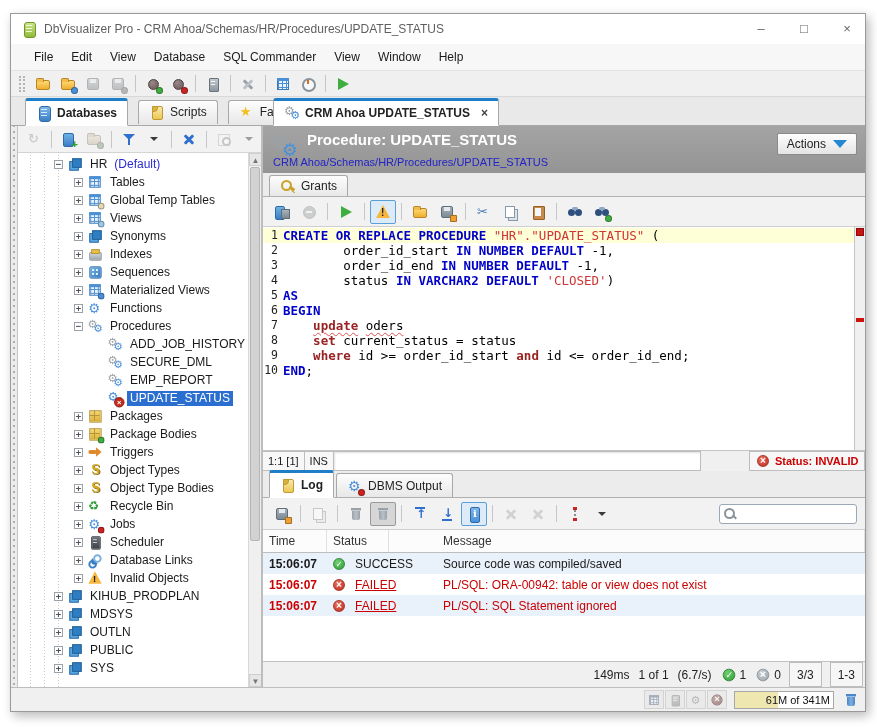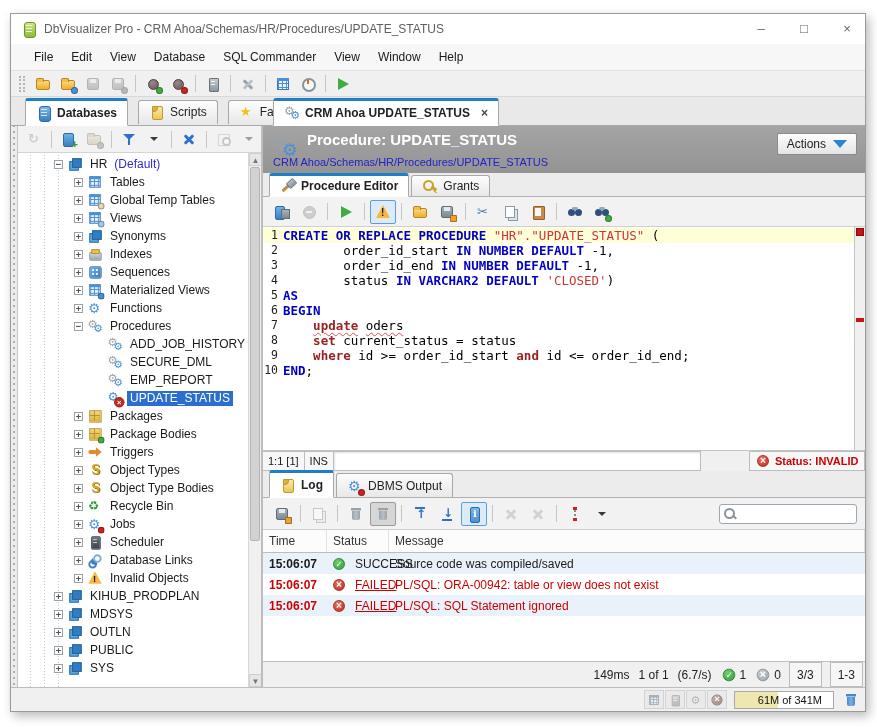--- a/index.html
+++ b/index.html
@@ -186,41 +186,41 @@
   #logtabs{height:27px;background:#ececec;border-bottom:1px solid #b0b0b0;display:flex;align-items:flex-end;padding-left:6px;flex:none;}
   #logtoolbar{height:32px;background:#f2f2f2;border-bottom:1px solid #cfcfcf;padding:0 8px 0 6px;flex:none;display:flex;align-items:center;}
   #logtoolbar .tbtn{width:26px;height:24px;}
   #logsearch{margin-left:auto;width:138px;height:20px;border:1px solid #9aa9b5;border-radius:3px;background:#fff;display:flex;align-items:center;padding-left:2px;}
   #logsearch input{border:none;outline:none;flex:1;min-width:0;font-size:11px;font-family:"Liberation Sans",sans-serif;background:transparent;}
   #logtable{flex:1;min-height:0;background:#fff;overflow:hidden;font-size:12px;}
   #loghead{display:flex;height:23px;border-bottom:1px solid #bdbdbd;background:#fcfcfc;color:#333;align-items:center;}
   #loghead .hc{padding:0 6px;border-right:1px solid #e0e0e0;height:100%;display:flex;align-items:center;}
   .c-time{width:64px;flex:none;}
   .c-status{width:62px;flex:none;}
-  .c-msg{flex:1;min-width:0;}
+  .c-msg{flex:1;min-width:0;margin-left:48px;}
   .lrow{display:flex;height:21px;align-items:center;}
   .lrow:nth-child(odd){background:#e9f1fa;}
   .lrow .c-time{font-weight:bold;padding:0 6px;}
   .lrow .c-status{display:flex;align-items:center;gap:8px;padding-left:4px;}
   .lrow .c-status .ic{transform:scale(.85);}
   .lrow .c-msg{padding:0 6px;white-space:nowrap;overflow:hidden;}
   .lrow.error{color:#cc0000;}
   .lrow.error .statuslbl{text-decoration:underline;}
   
   #logfooter{height:26px;flex:none;background:#f0f0f0;border-top:1px solid #c0c0c0;display:flex;align-items:center;justify-content:flex-end;font-size:12px;color:#222;gap:9px;padding-right:2px;}
   #logfooter .pair{display:flex;align-items:center;gap:3px;}
   #logfooter .pair .ic{transform:scale(.9);}
   .fcell{align-self:stretch;display:flex;align-items:center;padding:0 7px;border:1px solid #bdbdbd;background:#f6f6f6;margin-left:-1px;}
   
   #statusbar{height:24px;flex:none;background:#f0f0f0;border-top:1px solid #bdbdbd;display:flex;align-items:center;justify-content:flex-end;gap:3px;padding-right:6px;}
   .sbtn{width:20px;height:19px;border:1px solid #cacaca;background:#e9e9e9;display:inline-flex;align-items:center;justify-content:center;opacity:.75;}
   .sbtn .ic{transform:scale(.8);filter:grayscale(70%);opacity:.8;}
   #membox{width:100px;height:18px;border:1px solid #a8a8a8;background:#fff;position:relative;margin-left:4px;}
   #memfill{position:absolute;left:0;top:0;bottom:0;width:44%;background:#eee8b0;}
-  #memtext{position:absolute;right:11px;top:0;line-height:17px;font-size:11px;color:#111;}
+  #memtext{position:absolute;right:3px;top:0;line-height:17px;font-size:11px;color:#111;}
   #sbtrash{margin-left:6px;}
 </style>
 </head>
 <body>
 
 <div id="win">
 
   <div id="titlebar">
     <span class="ic ic-logo"></span>
     <span id="title-text">DbVisualizer Pro - CRM Ahoa/Schemas/HR/Procedures/UPDATE_STATUS</span>
@@ -524,24 +524,20 @@
         <span class="ic ic-gearduo"></span>
         <div id="objtitle">Procedure: UPDATE_STATUS</div>
         <div id="objcrumb">CRM Ahoa/Schemas/HR/Procedures/UPDATE_STATUS</div>
         <div id="actionsbtn">
           <span>Actions</span>
           <span class="dcaret"></span>
         </div>
       </div>
 
       <div id="editortabs">
-          <span class="tab sel">
-            <span class="ic ic-hammer"></span>
-            <span>Procedure Editor</span>
-          </span>
           <span class="tab">
             <span class="ic ic-key"></span>
             <span>Grants</span>
           </span>
         </div>
 
       <div id="editortoolbar" class="toolbar">
           <span class="tbtn">
             <span class="ic ic-dbdisk"></span>
           </span>

